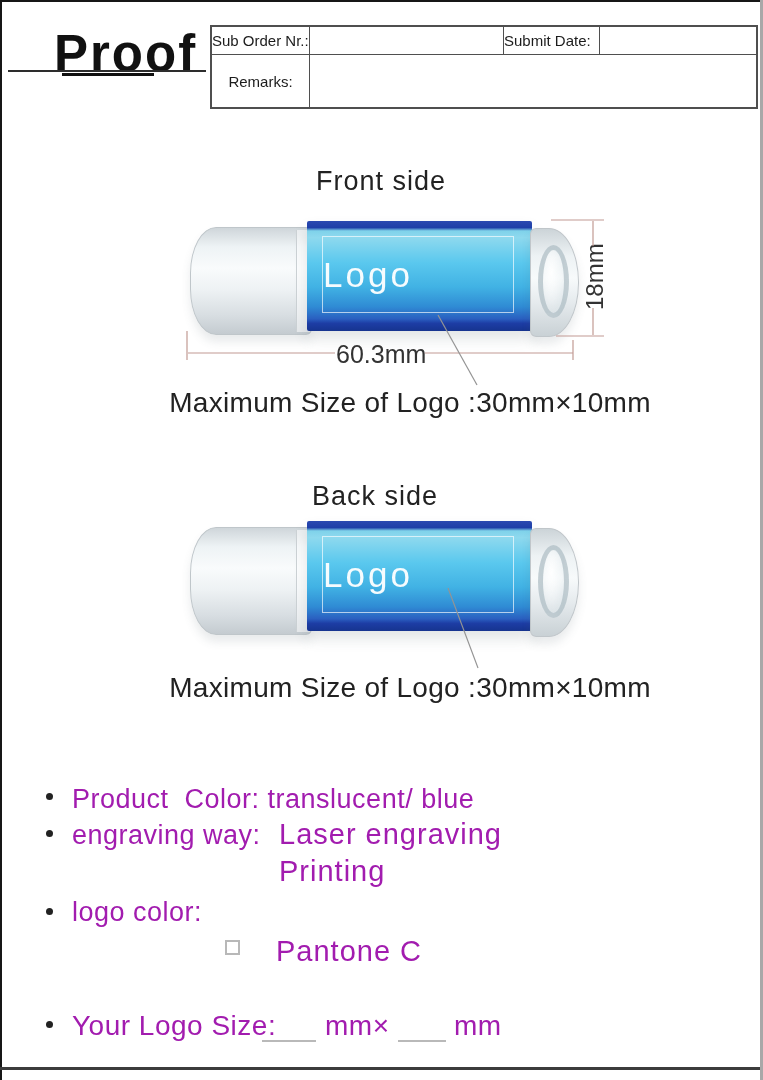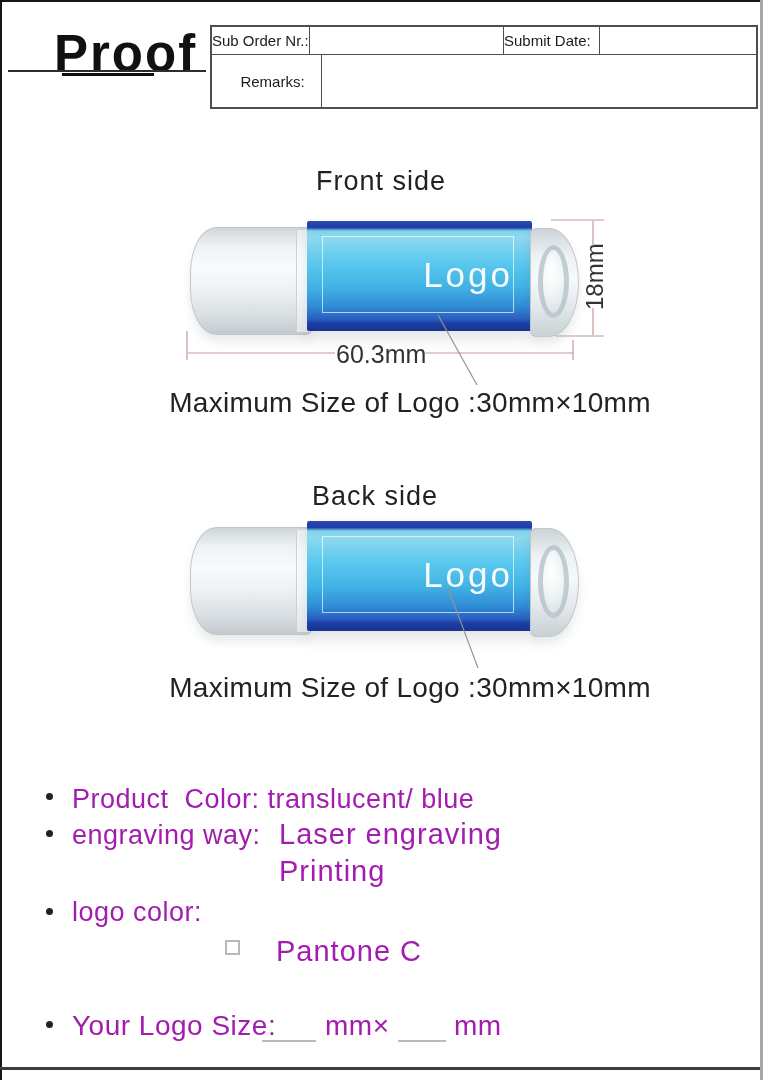--- a/index.html
+++ b/index.html
@@ -17,21 +17,21 @@
   
   .proof-title{left:54px;top:24px;font-size:51px;font-weight:bold;letter-spacing:2px;color:#111;}
   .proof-underline1{left:8px;top:70px;width:198px;height:2px;background:#2d2d2d;}
   .proof-underline2{left:62px;top:73px;width:92px;height:3px;background:#101010;}
 
   
   .order-table{left:210px;top:25px;width:548px;height:84px;border:2px solid #4f4f4f;
     display:flex;flex-direction:column;box-sizing:border-box;font-size:15px;color:#1c1c1c;}
   .ot-row{display:flex;box-sizing:border-box;}
   .ot-row1{height:28px;border-bottom:1px solid #4f4f4f;}
-  .ot-row2{flex:1;margin-left:12px;}
+  .ot-row2{flex:1;}
   .ot-cell{box-sizing:border-box;display:flex;align-items:center;}
   .ot-label{}
   .ot-c1{width:98px;border-right:1px solid #4f4f4f;}
   .ot-c2{width:194px;border-right:1px solid #4f4f4f;}
   .ot-c3{width:96px;border-right:1px solid #4f4f4f;}
   .ot-c4{flex:1;}
   .ot-remarks{width:98px;border-right:1px solid #4f4f4f;justify-content:center;}
   .ot-remarks-val{flex:1;}
 
   
@@ -62,21 +62,21 @@
   .groove-1{top:19px;} .groove-2{top:40px;}
   .bump{position:absolute;width:20px;height:15px;background:#ded7b6;border:2px solid #8f8968;box-sizing:border-box;}
   .bump-top{left:38px;top:5px;} .bump-bottom{left:38px;top:40px;}
   .zig{position:absolute;height:2px;background:#a29a78;}
   .zig-1{left:4px;top:27px;width:32px;} .zig-2{left:36px;top:33px;width:28px;} .zig-3{left:64px;top:27px;width:29px;}
   .body{left:307px;top:3px;width:225px;height:110px;border-radius:2px;
     background:linear-gradient(180deg,#2a49b0 0%,#1e3fa8 6%,#7fd2ea 9%,#8ed9ee 15%,#5ac8ee 38%,#41b2e4 60%,#2f8bd4 78%,#2a5fc0 89%,#1d3da5 93%,#16348f 100%);
     box-shadow:0 8px 14px rgba(60,80,90,0.15);}
   .logo-frame{position:absolute;left:15px;top:15px;width:192px;height:77px;
     border:1px solid rgba(255,255,255,0.65);box-sizing:border-box;
-    display:flex;align-items:center;justify-content:flex-end;}
+    display:flex;align-items:center;justify-content:flex-start;}
   .logo-text{font-size:35px;letter-spacing:3px;color:rgba(255,255,255,0.95);}
   .endcap{left:530px;top:10px;width:47px;height:107px;
     background:linear-gradient(180deg,#ccd4d8 0%,#edf2f4 25%,#f7fafb 46%,#e6ebee 68%,#c9d1d5 100%);
     border:1px solid #c0c6ca;border-radius:6px 30px 30px 6px / 6px 54px 54px 6px;
     box-shadow:0 7px 10px rgba(70,90,100,0.12);}
   .ring{position:absolute;left:7px;top:16px;width:31px;height:73px;border-radius:50%;
     border:5px solid rgba(176,191,198,0.75);box-sizing:border-box;
     background:radial-gradient(ellipse at 40% 35%, rgba(255,255,255,0.9) 0%, rgba(230,238,241,0.2) 60%, rgba(210,222,227,0.5) 100%);}
 
   

